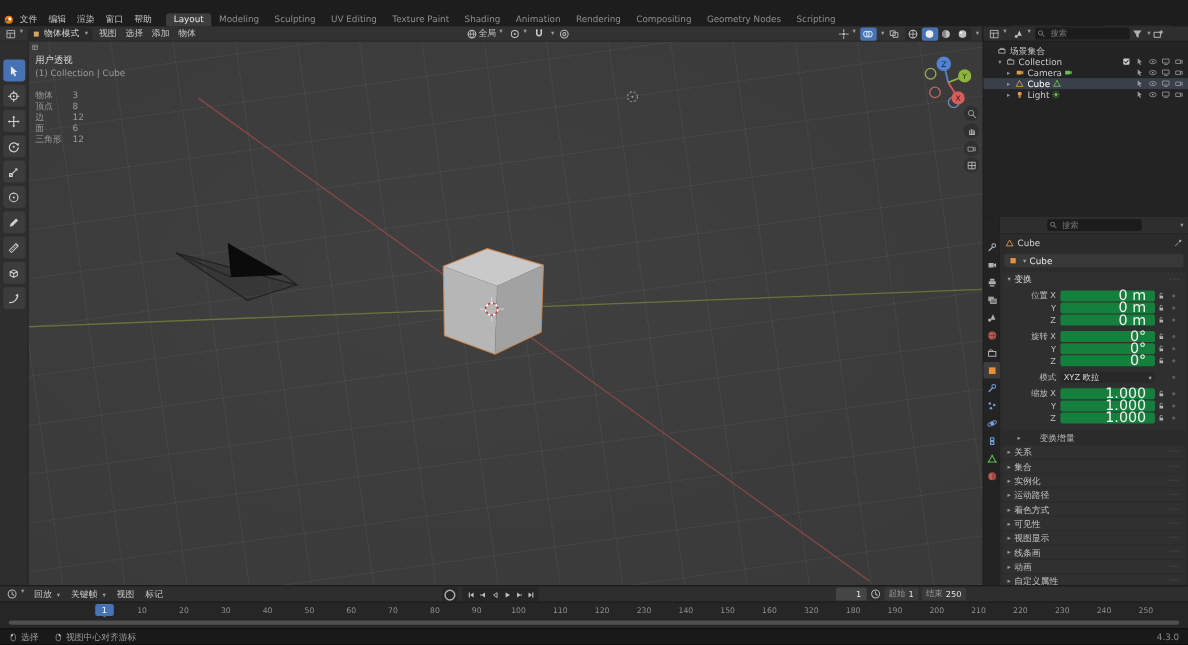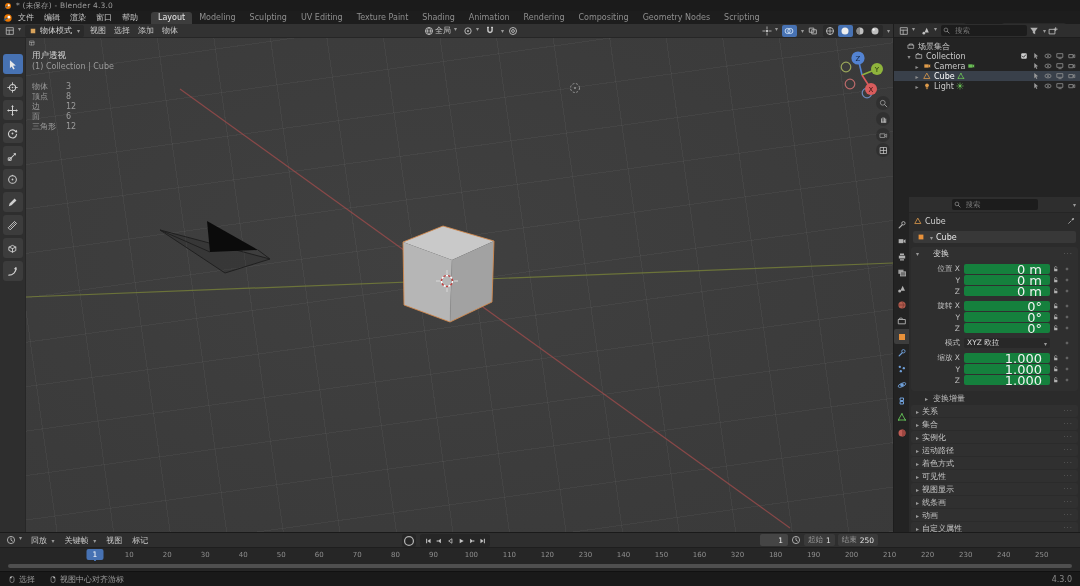--- a/index.html
+++ b/index.html
@@ -50,35 +50,35 @@
   .ptab{width:16px;height:15px;display:flex;align-items:center;justify-content:center}
   .ptab svg{width:10px;height:10px}
   .ptab.act{background:#3d3d3d;border-radius:2px 0 0 2px}
   .props{position:absolute;left:909px;top:197px;width:171px;height:335px;background:#2b2b2b;overflow:hidden}
   .props-h{height:16px;background:#2e2e2e;display:flex;align-items:center;justify-content:center;position:relative;border-bottom:1px solid #252525}
   .props-h .caret{position:absolute;right:4px}
   .crumb{height:16px;display:flex;align-items:center;gap:3px;padding:0 5px;color:#d0d0d0}
   .crumb .sp{flex:1}
   .datablock{height:16px;display:flex;align-items:center;padding:0 4px}
   .dbfield{flex:1;background:#383838;border-radius:2px;height:12px;display:flex;align-items:center;gap:3px;padding:0 4px;color:#e8e8e8}
-  .panel-h{height:13px;background:#303030;display:flex;align-items:center;gap:14px;padding:0 5px;color:#dadada;border-radius:3px 3px 0 0;margin:2px 2px 0}
+  .panel-h{height:13px;background:#303030;display:flex;align-items:center;gap:3px;padding:0 5px;color:#dadada;border-radius:3px 3px 0 0;margin:2px 2px 0}
   .panel-h .tri{font-size:6px;color:#9a9a9a}
   .panel-h .dots{margin-left:auto;color:#6f6f6f;font-size:7px;letter-spacing:1px}
   .panel-body{background:#2f2f2f;margin:0 2px;padding:4px 3px 5px;border-radius:0 0 3px 3px}
   .trow{display:flex;align-items:center;height:10px;margin-bottom:1px}
   .trow.gap{margin-top:5px}
   .tlabel{width:46px;text-align:right;margin-right:4px;color:#c0c0c0;font-size:7.5px;white-space:nowrap}
   .tfield{width:86px;height:10px;background:#15803d;border-radius:2px;color:#f2f2f2;font-size:13px;display:flex;align-items:center;justify-content:flex-end;padding-right:8px}
   .tdrop{width:86px;height:10px;background:#282828;border-radius:2px;color:#dcdcdc;font-size:7.5px;display:flex;align-items:center;padding:0 3px}
   .tdrop .caret{margin-left:auto}
   .ticon{width:12px;display:flex;justify-content:center}
   .ticon svg{width:7.5px;height:7.5px}
   .adot{width:9px;display:flex;justify-content:center}
   .adot svg{width:6px;height:6px}
-  .subpanel{height:12px;display:flex;align-items:center;gap:5px;padding-left:14px;color:#b9b9b9;margin:1px 2px}
+  .subpanel{height:12px;display:flex;align-items:center;gap:17px;padding-left:14px;color:#b9b9b9;margin:1px 2px}
   .cpanel{height:12px;background:#303030;display:flex;align-items:center;gap:3px;padding:0 5px;color:#c5c5c5;border-radius:2px;margin:1px 2px 0}
   .cpanel .tri,.subpanel .tri{font-size:6px;color:#9a9a9a}
   .cpanel .dots{margin-left:auto;color:#6a6a6a;font-size:7px;letter-spacing:1px}
   
   .viewport{position:absolute;left:0;top:38px;width:893px;height:494px;overflow:hidden;
     background-image:
       repeating-linear-gradient(82deg, rgba(255,255,255,0.045) 0 1px, transparent 1px 56px),
       repeating-linear-gradient(-8deg, rgba(255,255,255,0.04) 0 1px, transparent 1px 44px),
       radial-gradient(900px 500px at 46% 44%, #404040 0%, #3b3b3b 55%, #383838 100%);
     background-color:#3b3b3b}
@@ -122,30 +122,20 @@
   .statusbar{position:absolute;left:0;top:571px;width:1080px;height:15px;background:#191919;display:flex;align-items:center;gap:14px;padding-left:8px;border-top:1px solid #111}
   .hint{display:flex;align-items:center;gap:3px;color:#9a9a9a;font-size:8px}
   .hint svg{width:8px;height:11px}
   .version{position:absolute;right:8px;color:#8a8a8a;font-size:8px}
 </style>
 </head>
 <body>
 
 <div id="root">
 
-  <div class="titlebar">
-    <span class="ic" id="logo-slot">
-        <svg viewBox="0 0 12 12" xmlns="http://www.w3.org/2000/svg">
-          <circle cx="6" cy="6" r="4.4" fill="#ea7600"></circle>
-          <circle cx="7.1" cy="5" r="1.7" fill="#ffffff"></circle>
-          <path d="M1.5 8.5 5 6" fill="none" stroke="#2a5d8a" stroke-width="1.4" stroke-linecap="round" stroke-linejoin="round"></path>
-        </svg>
-      </span>
-    <span class="win-title">* (未保存) - Blender 4.3.0</span>
-  </div>
 
   <div class="menubar">
     <span class="ic" id="logo-slot2">
         <svg viewBox="0 0 12 12" xmlns="http://www.w3.org/2000/svg">
           <circle cx="6" cy="6" r="4.4" fill="#ea7600"></circle>
           <circle cx="7.1" cy="5" r="1.7" fill="#ffffff"></circle>
           <path d="M1.5 8.5 5 6" fill="none" stroke="#2a5d8a" stroke-width="1.4" stroke-linecap="round" stroke-linejoin="round"></path>
         </svg>
       </span>
     <span id="main-menus" style="display:flex">

